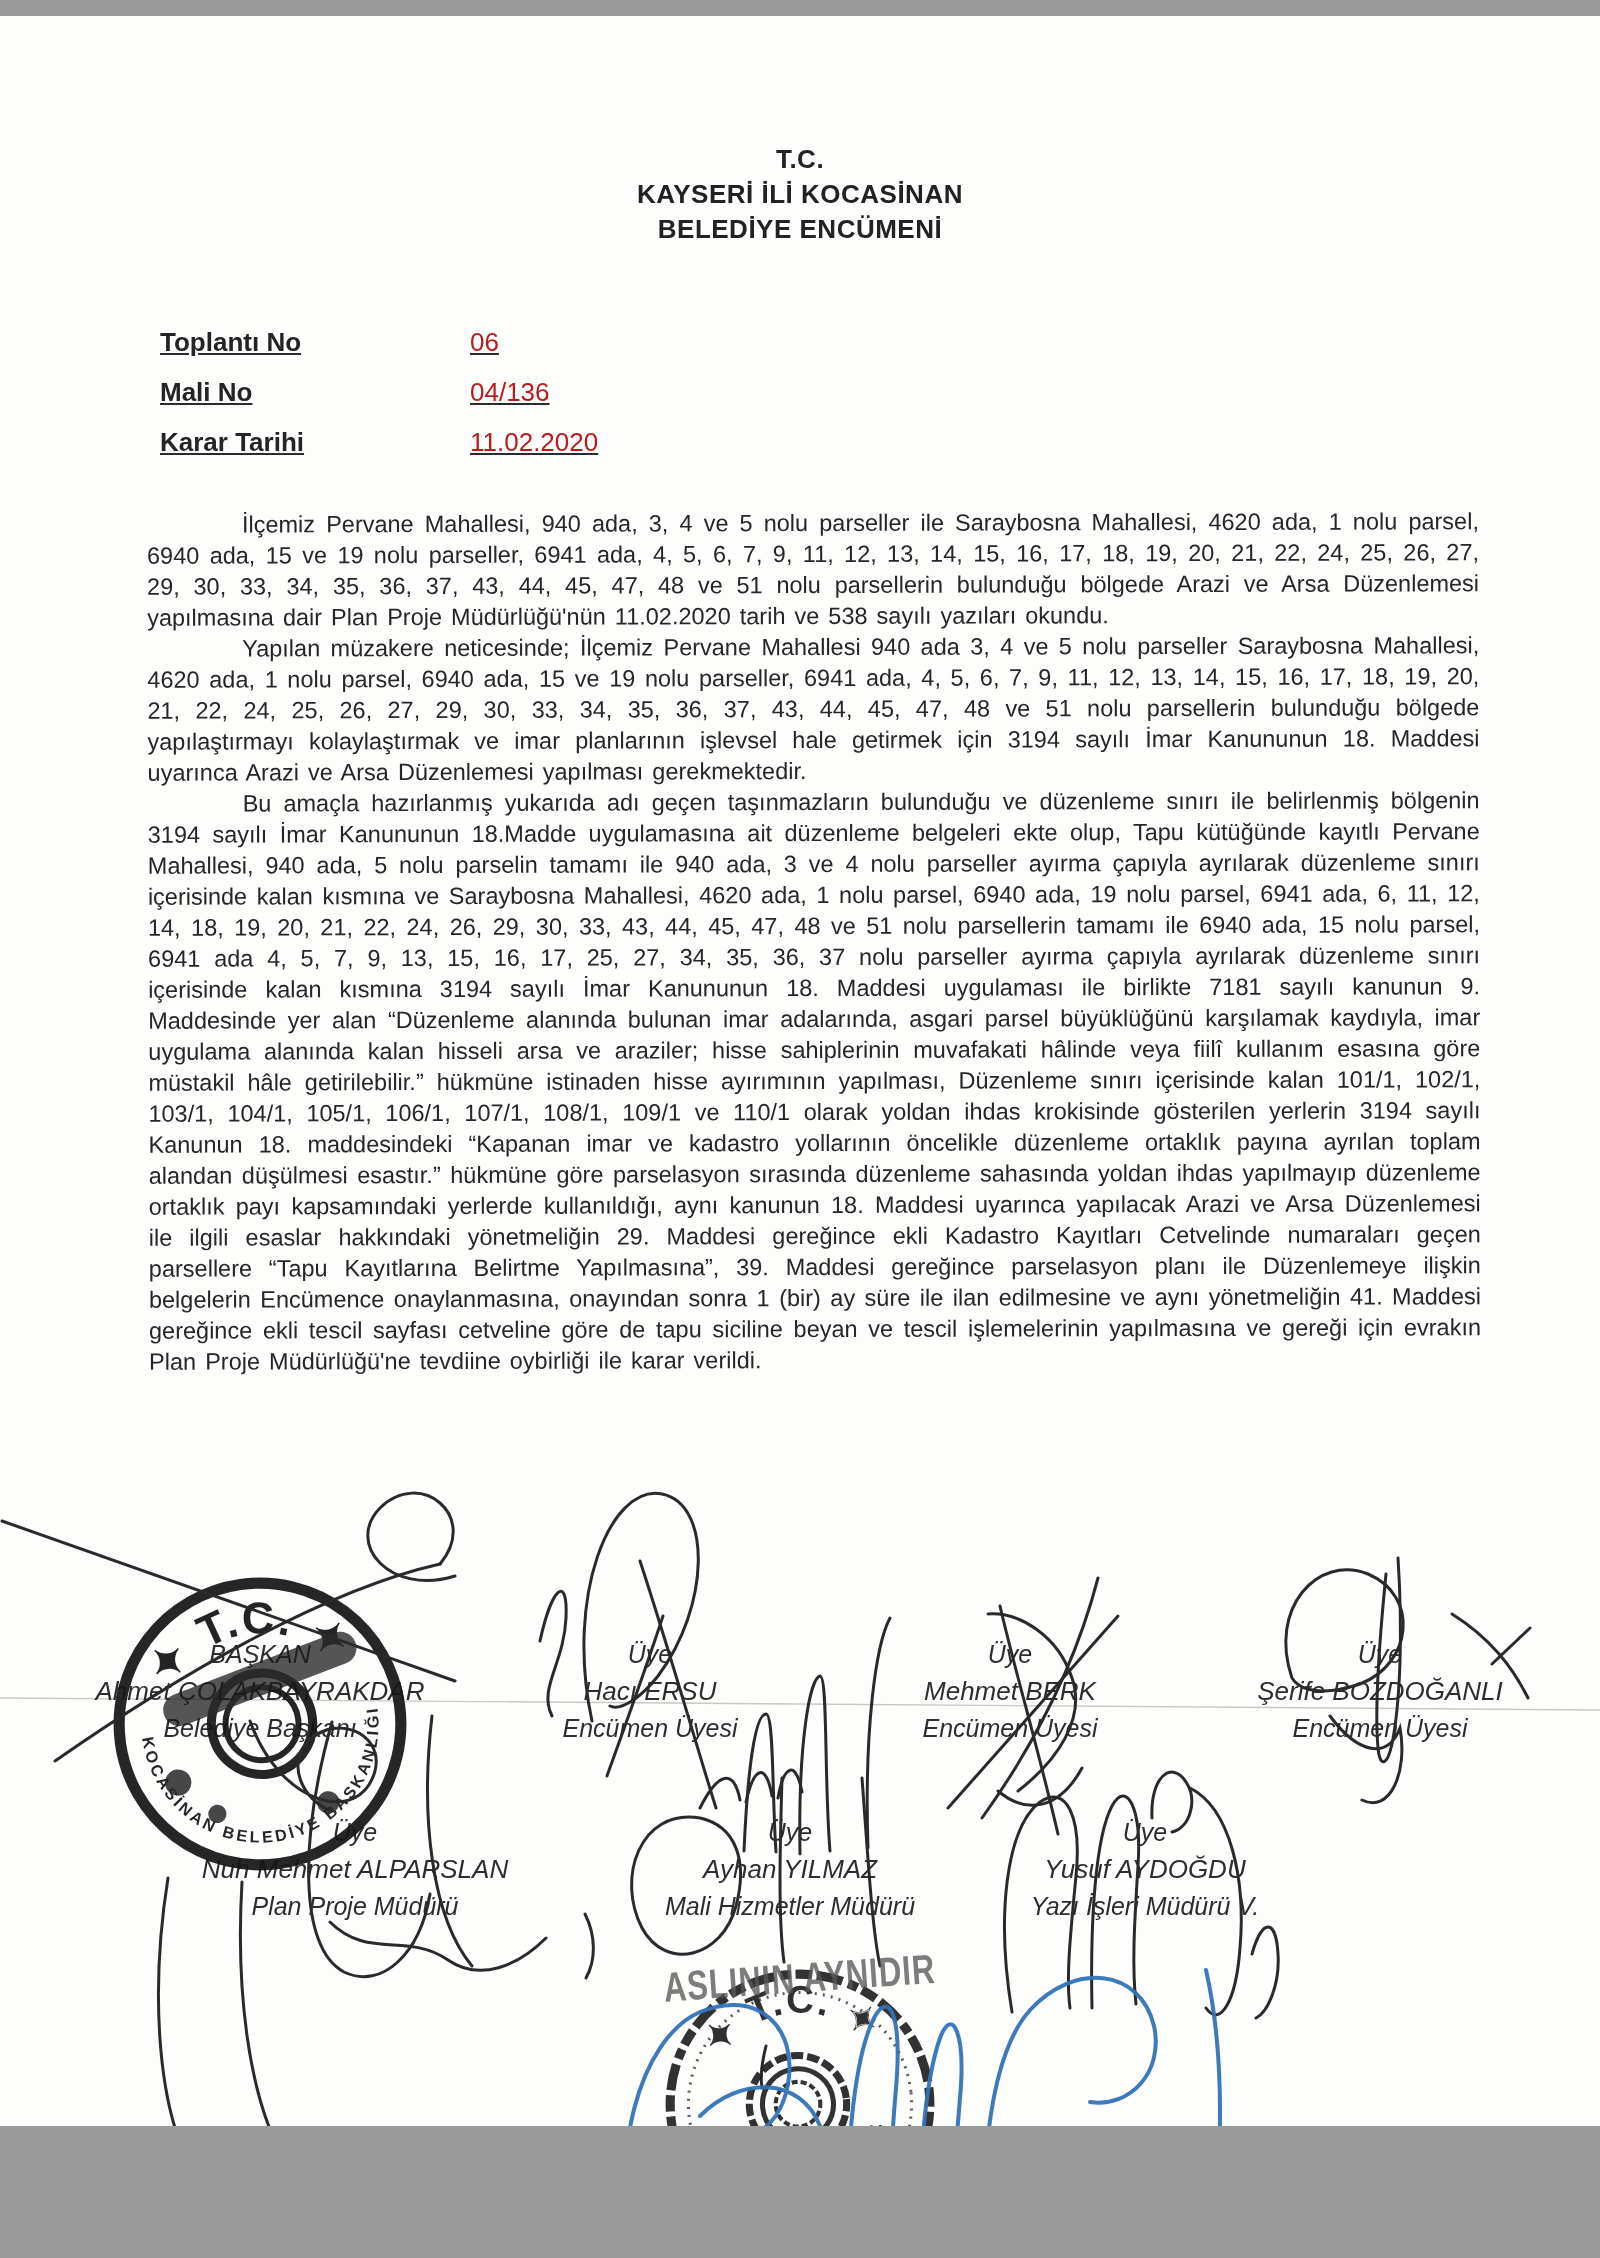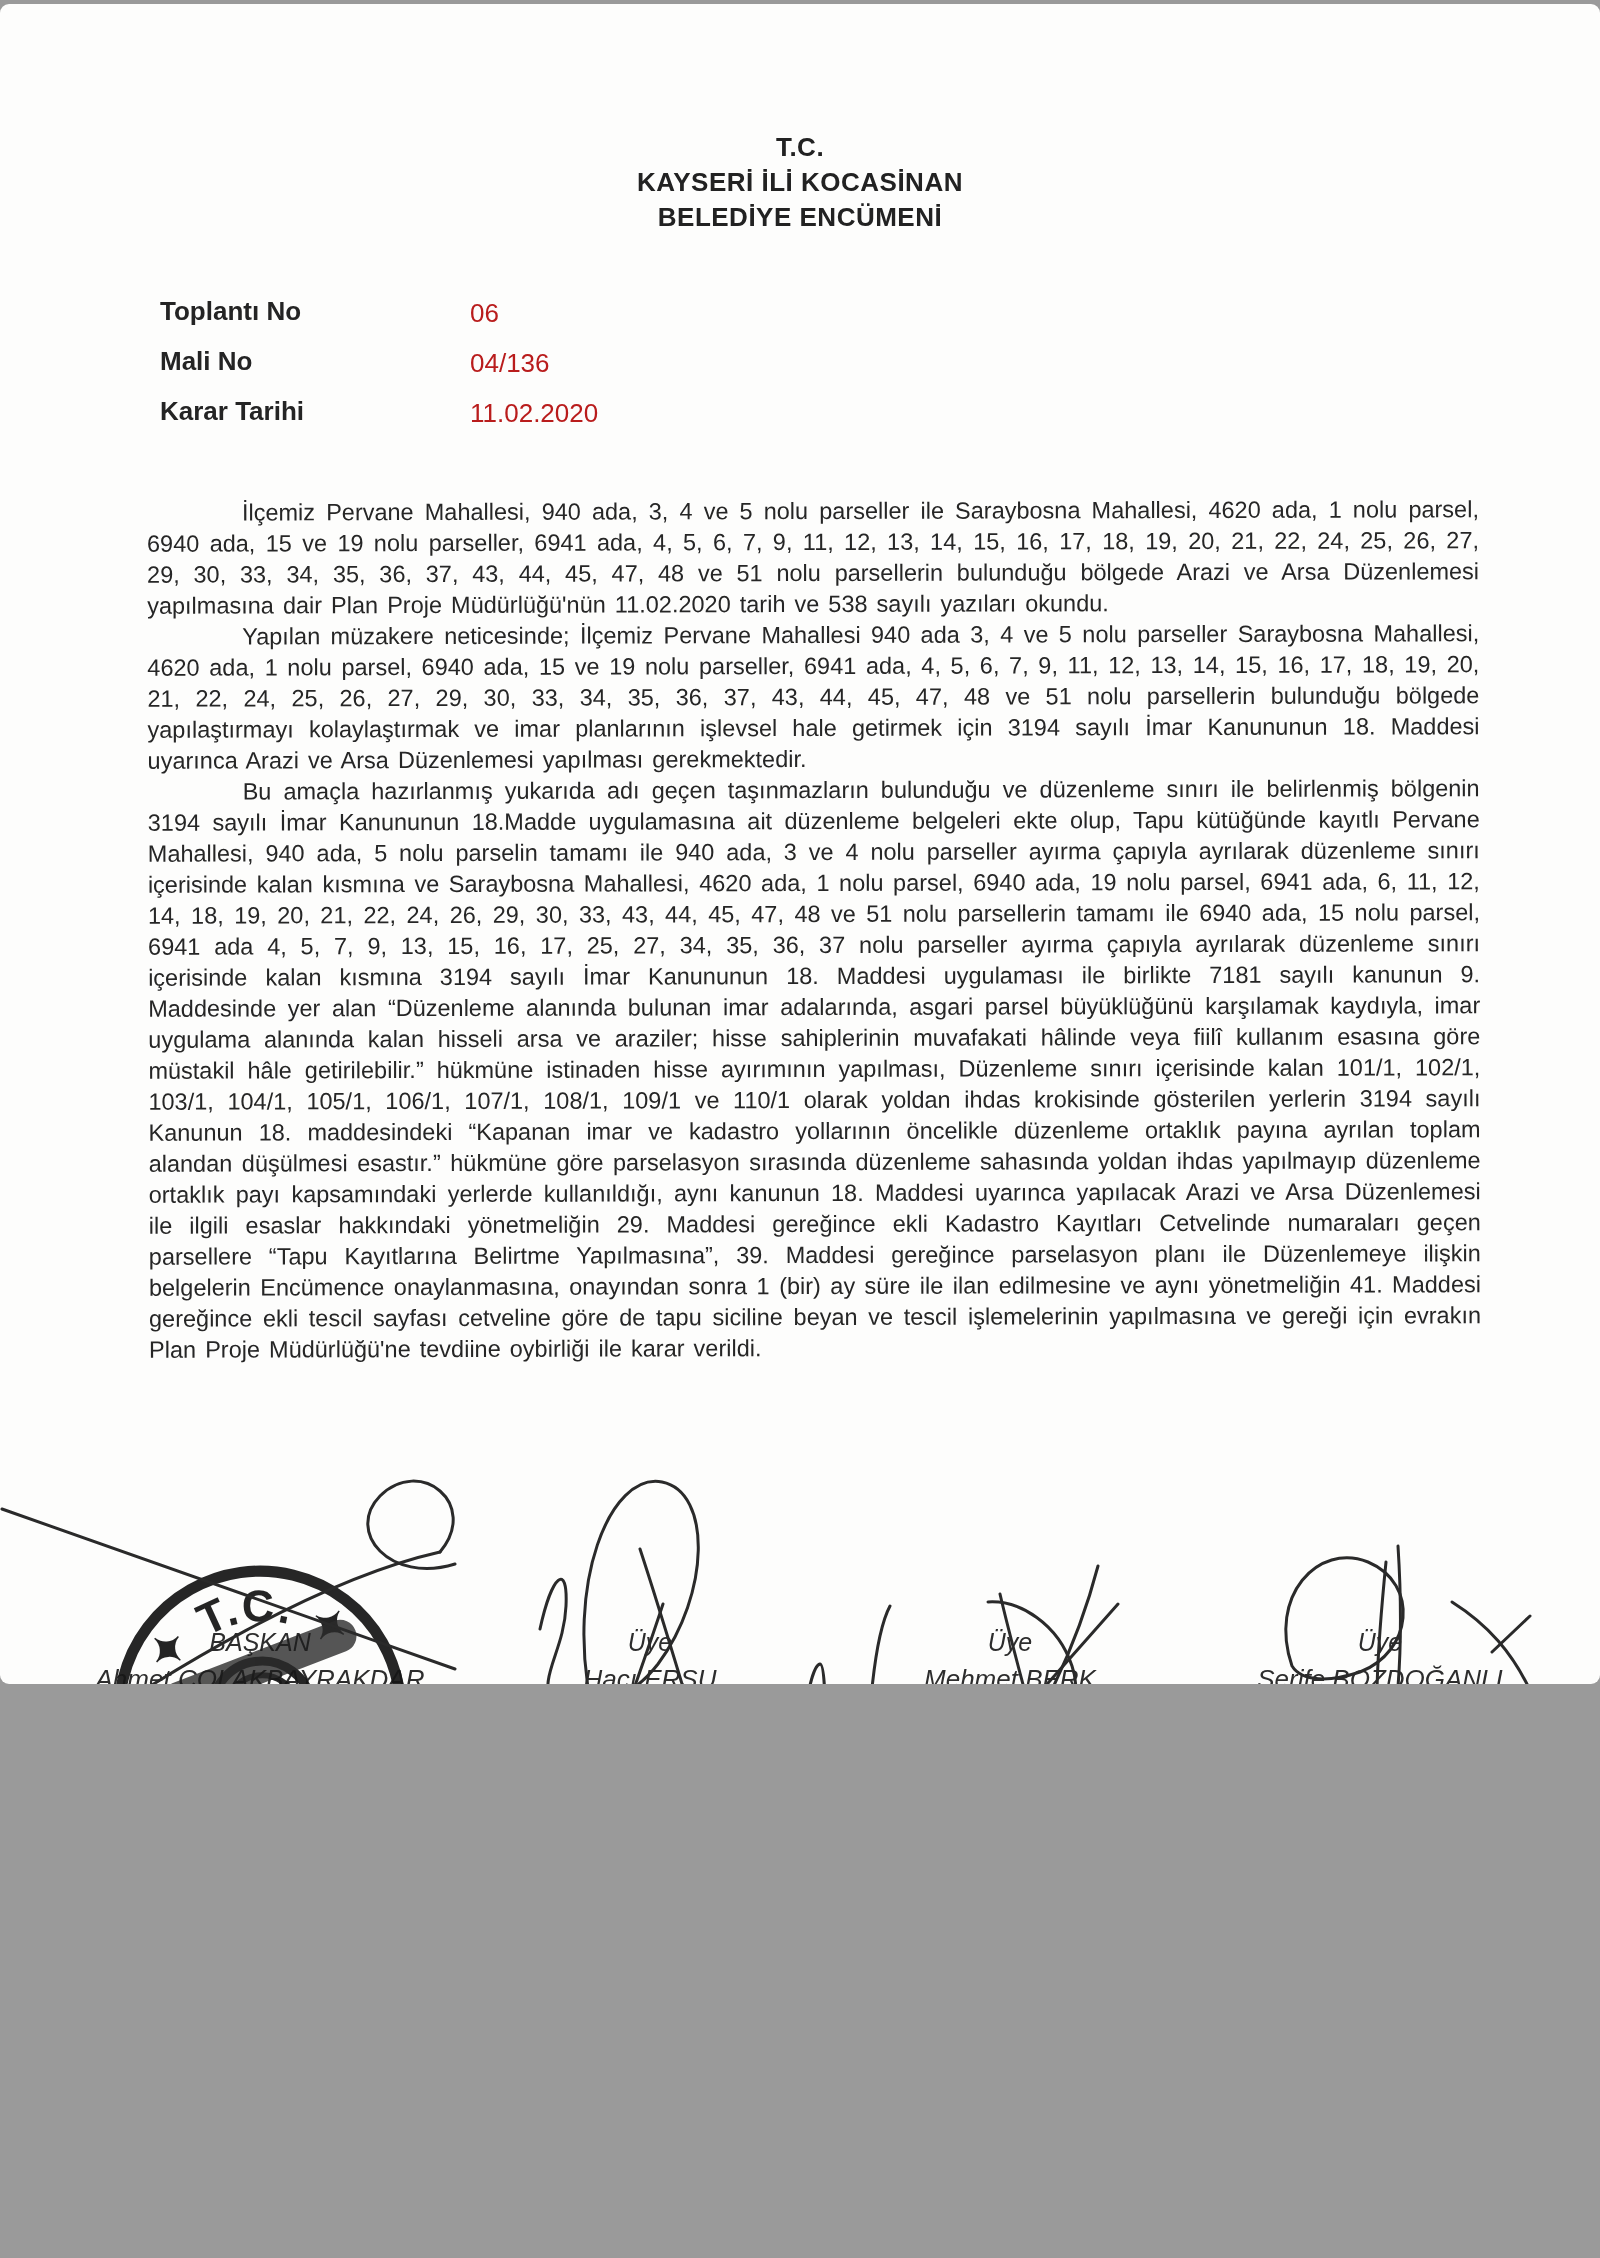--- a/index.html
+++ b/index.html
@@ -1,30 +1,29 @@
 <!DOCTYPE html>
 <html lang="tr"><head>
 <meta charset="utf-8">
 <style>
   html,body{margin:0;padding:0;background:#9a9a9a;}
   .page{
-    position:relative; width:1600px; height:1680px; margin:4px auto;
+    position:relative; width:1600px; height:2110px; margin:16px auto;
     background:#fdfdfc; overflow:hidden;
     font-family:"Liberation Sans","DejaVu Sans",sans-serif;
     color:#2b2b2b;
-    border-radius:9px;
   }
   
   .doc-header{position:absolute; top:126px; left:0; width:100%; text-align:center;
     font-weight:bold; line-height:35px; letter-spacing:.5px; color:#222;}
   .doc-header .h-tc{font-size:26px;}
   .doc-header .h-l2,.doc-header .h-l3{font-size:26px;}
   
   .meta{position:absolute; top:292px; left:160px; width:900px;}
-  .meta-row{display:flex; height:50px; align-items:flex-start;}
+  .meta-row{display:flex; height:50px; align-items:flex-end;text-decoration:underline;}
   .meta-label{width:310px; font-weight:bold; font-size:26px; color:#242424;}
   .meta-value{font-size:26px; color:#b91c1c; padding-top:2px;}
   
   .body-text{
     position:absolute; top:492px; left:148px; width:1332px;
     font-size:23.5px; line-height:31px; text-align:justify;
     word-spacing:2.5px; color:#262626; transform:rotate(-.15deg);
   }
   .body-text p{margin:0; text-indent:95px;}
   

